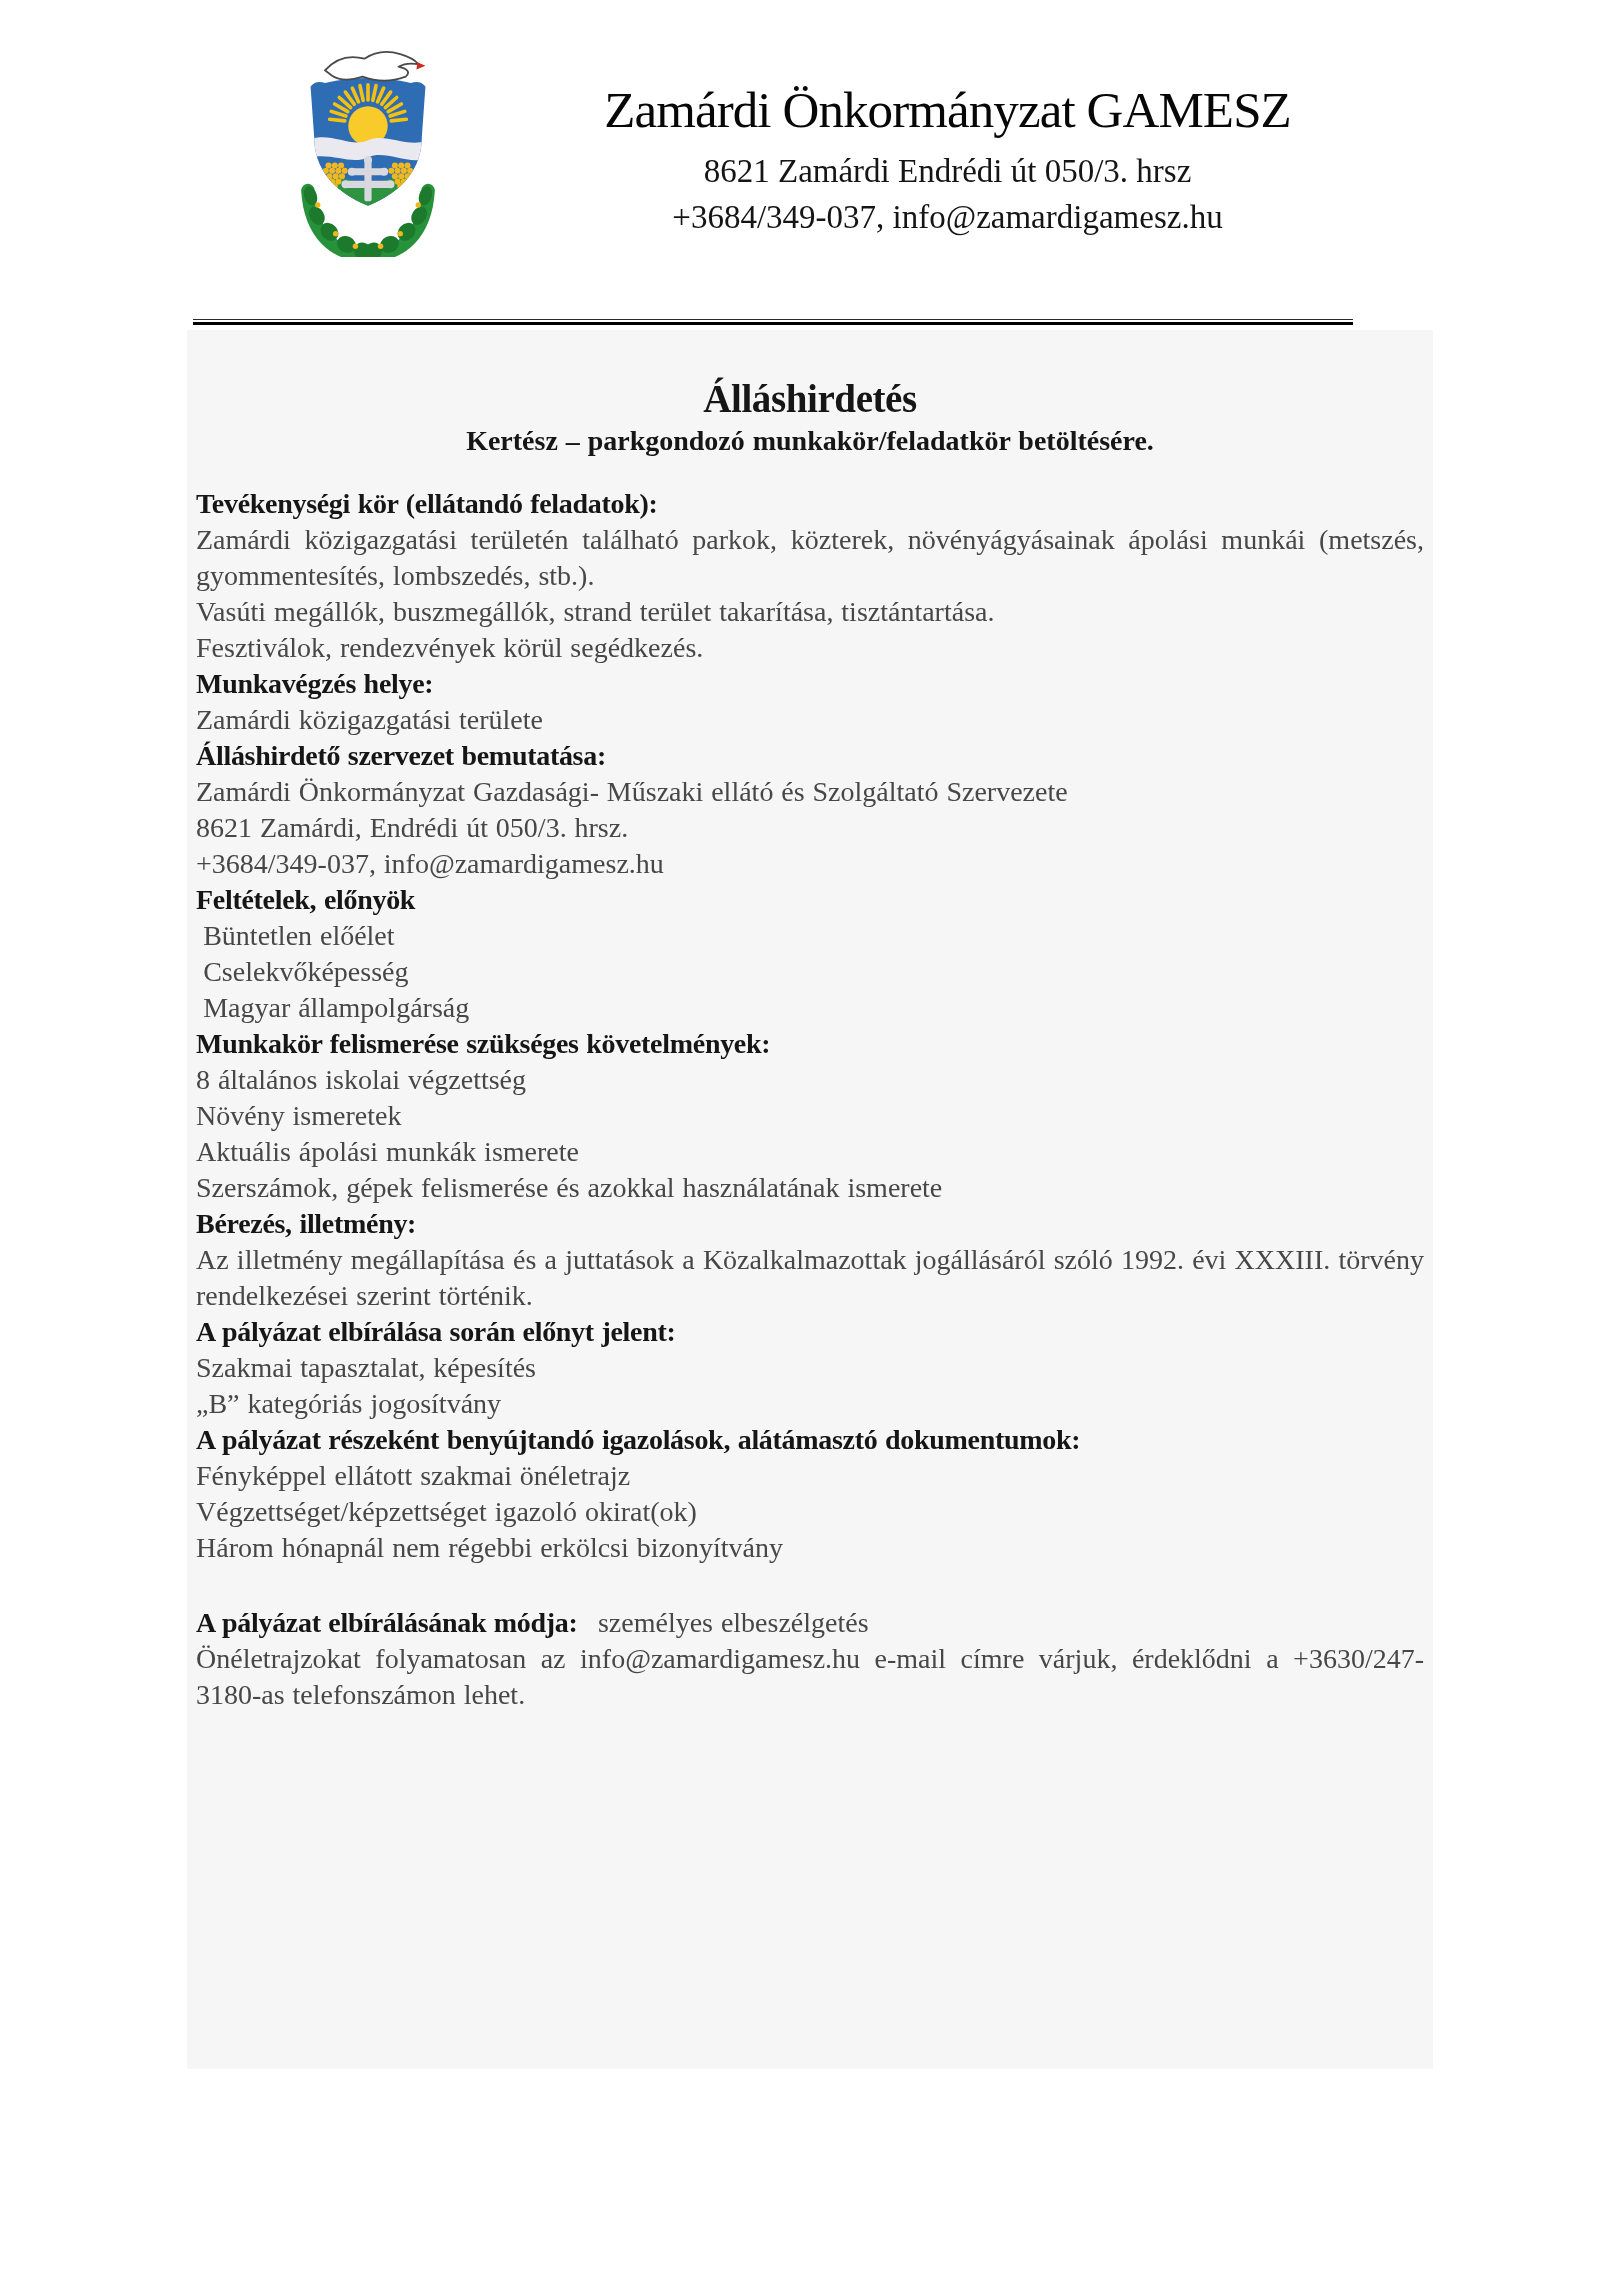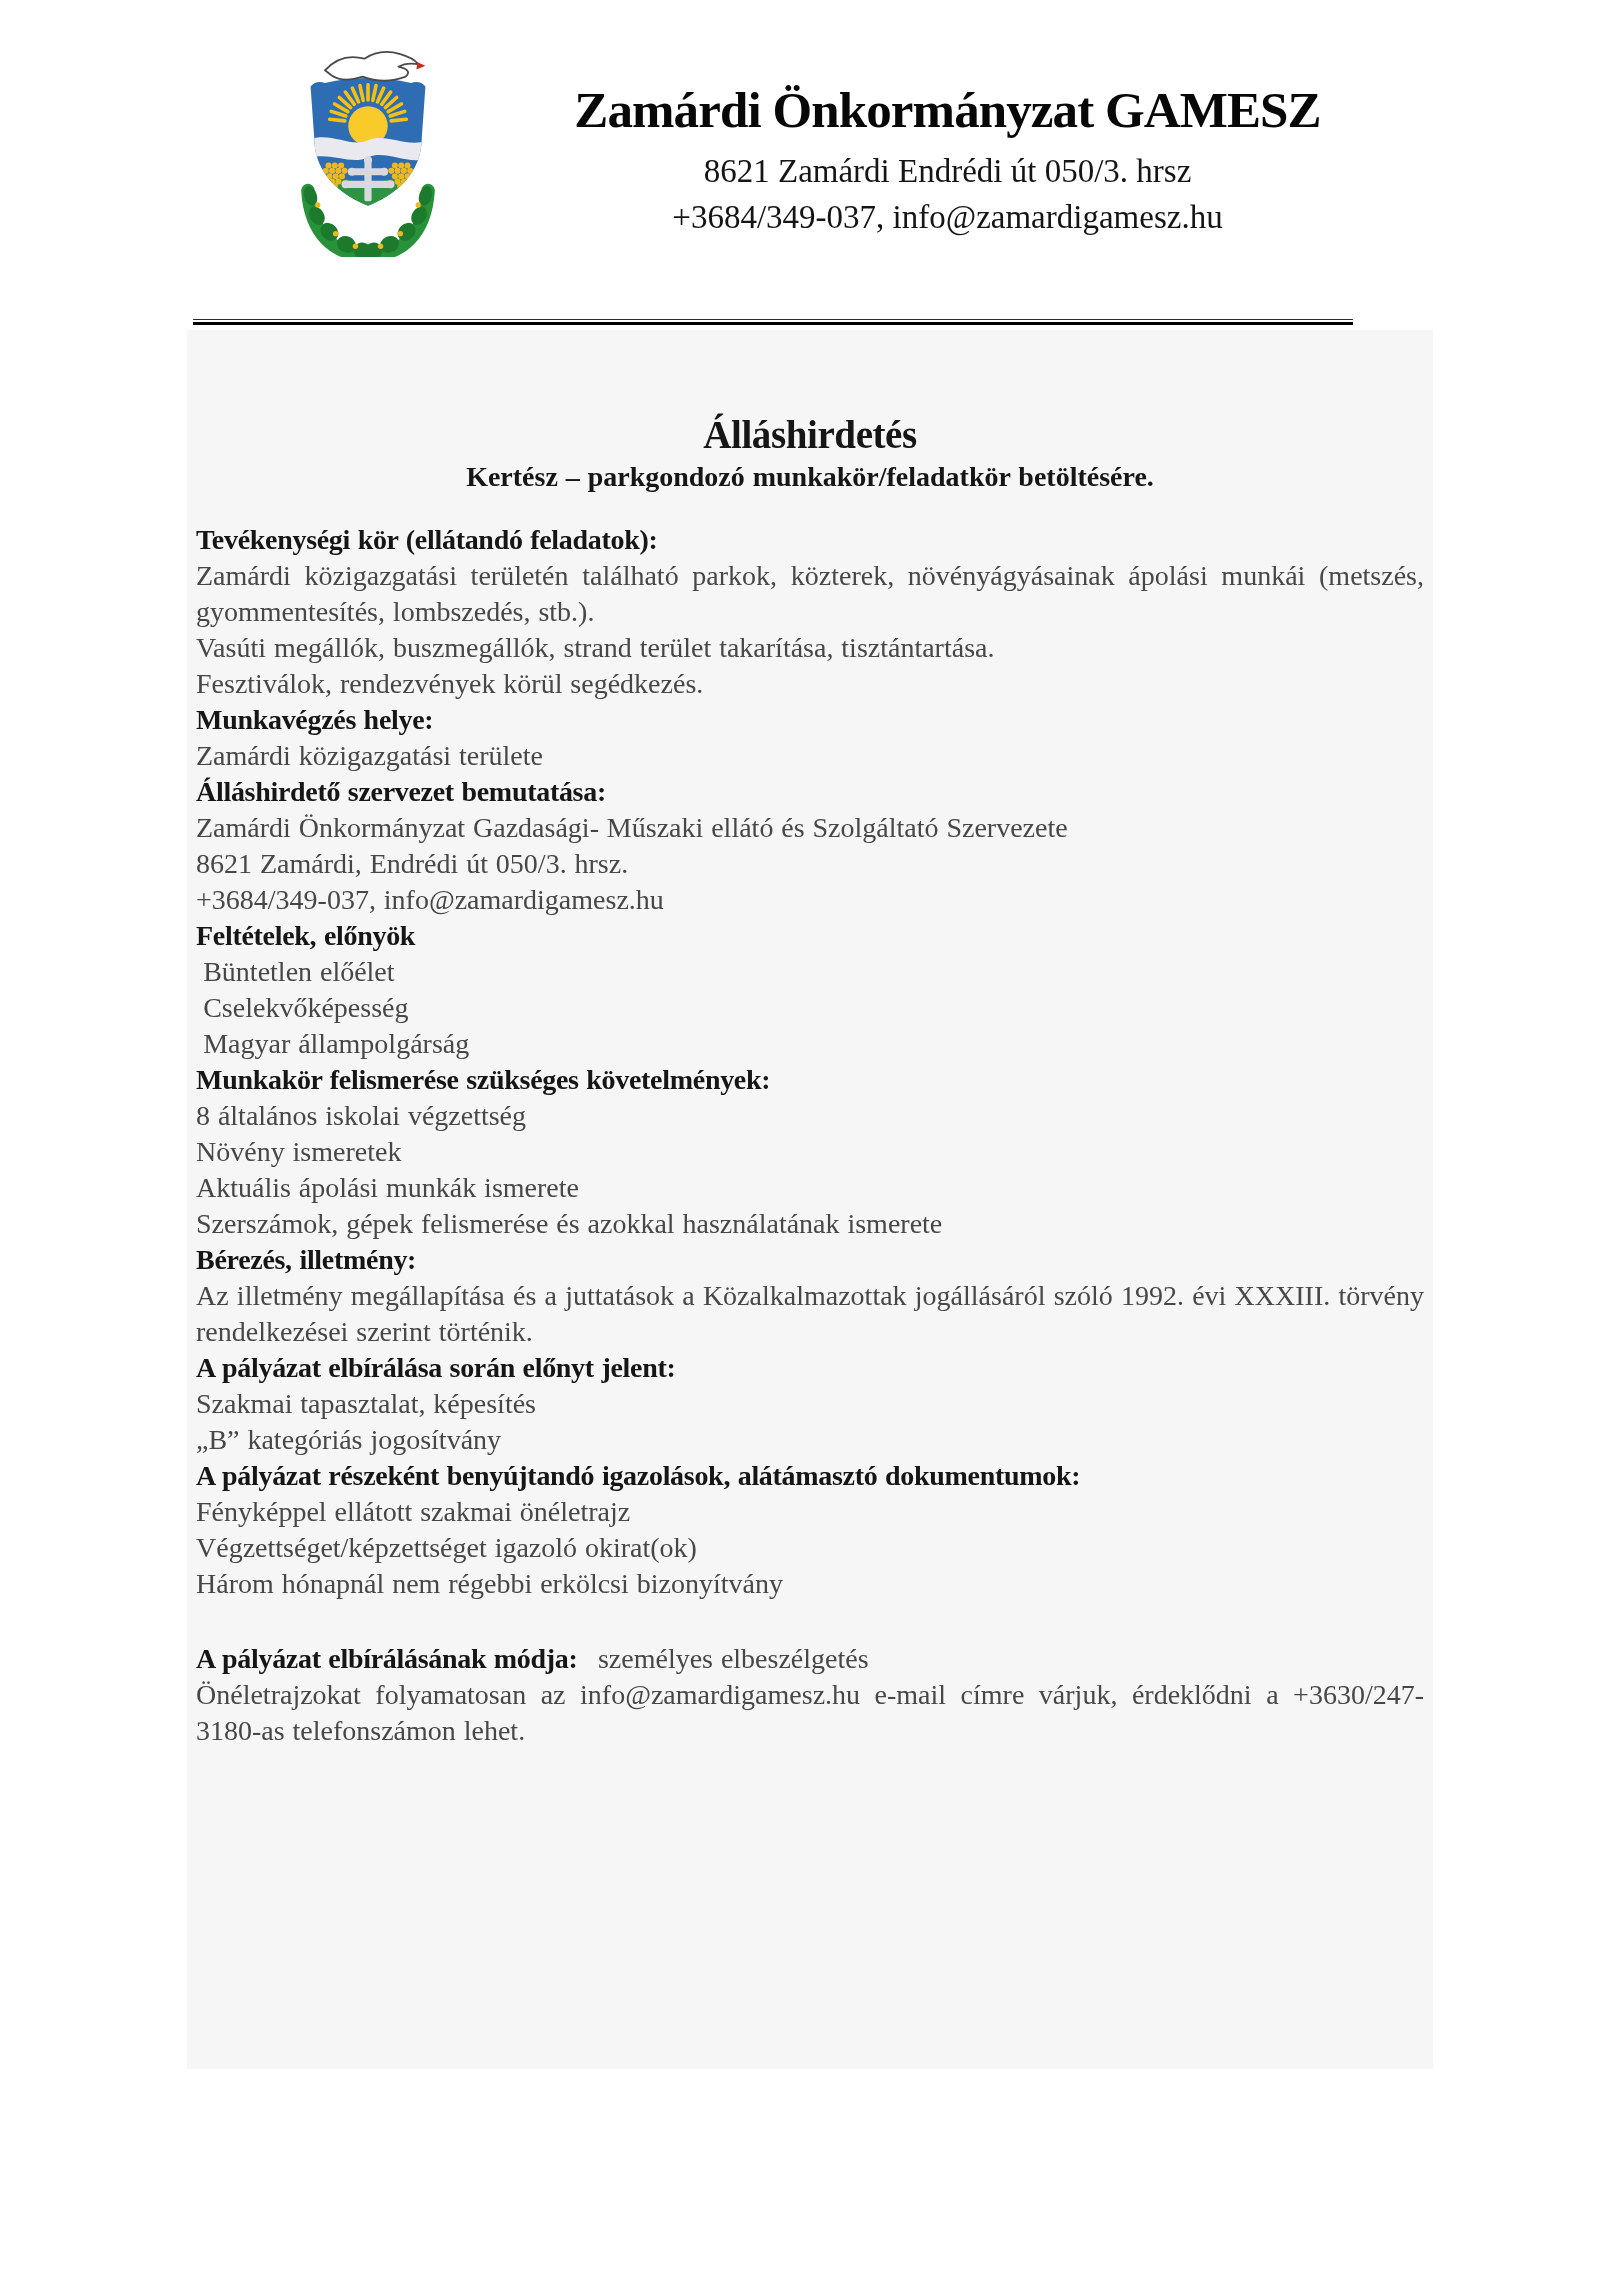--- a/index.html
+++ b/index.html
@@ -8,21 +8,21 @@
     width:1622px;height:2293px;
     background:#ffffff;
     font-family:"Liberation Serif","DejaVu Serif",serif;
     overflow:hidden;
   }
 
   
   .logo{position:absolute;left:298px;top:47px;width:140px;height:210px;}
   .header-text{position:absolute;left:457px;top:82px;width:981px;text-align:center;}
   .org-name{
-    font-size:51px;font-weight:bold;color:#070707;
+    font-size:51px;font-weight:normal;color:#070707;
     letter-spacing:-0.9px;line-height:57px;white-space:nowrap;
   }
   .org-addr{font-size:33px;color:#151515;line-height:46px;margin-top:9px;}
   .org-contact{font-size:33px;color:#151515;line-height:46px;}
 
   
   .rule{
     position:absolute;left:193px;top:319px;width:1160px;height:1.8px;
     border-top:1.8px solid #2b2b2b;border-bottom:3.6px solid #000000;
   }
@@ -30,21 +30,21 @@
   
   .content{
     position:absolute;left:187px;top:330px;width:1246px;height:1739px;
     background:#f6f6f6;box-sizing:border-box;
     padding:45px 9px 0 9px;
     font-size:28px;line-height:36px;color:#474747;
     word-spacing:0.9px;
   }
   .doc-title{
     font-size:39px;font-weight:bold;color:#161616;
-    text-align:center;line-height:48px;letter-spacing:-0.4px;margin-top:36px;
+    text-align:center;line-height:48px;letter-spacing:-0.4px;
   }
   .doc-subtitle{
     font-size:28px;font-weight:bold;color:#161616;
     text-align:center;line-height:36px;
   }
   .section{}
   .section.first{margin-top:27px;}
   .heading{font-weight:bold;color:#161616;letter-spacing:-0.3px;}
   p{margin:0;}
   .just{text-align:justify;}

